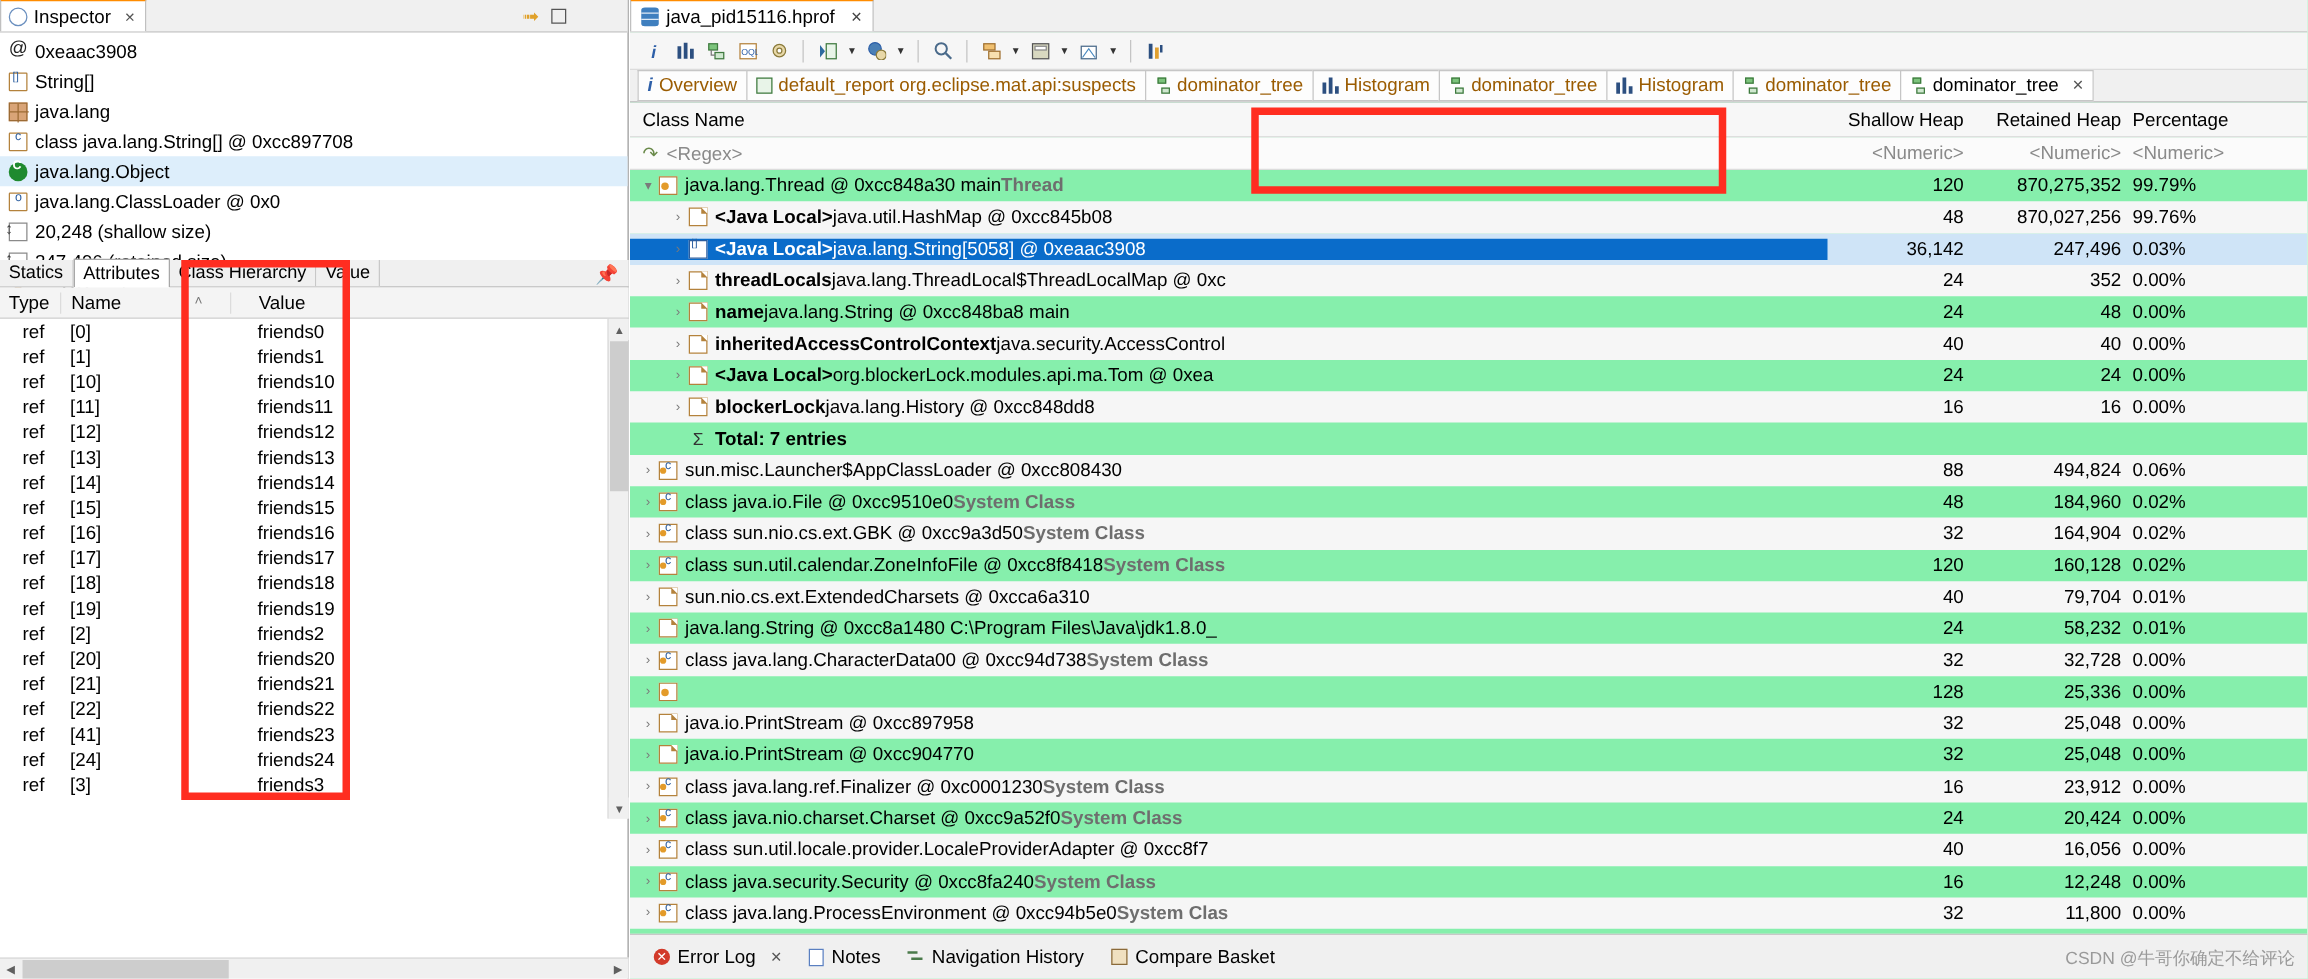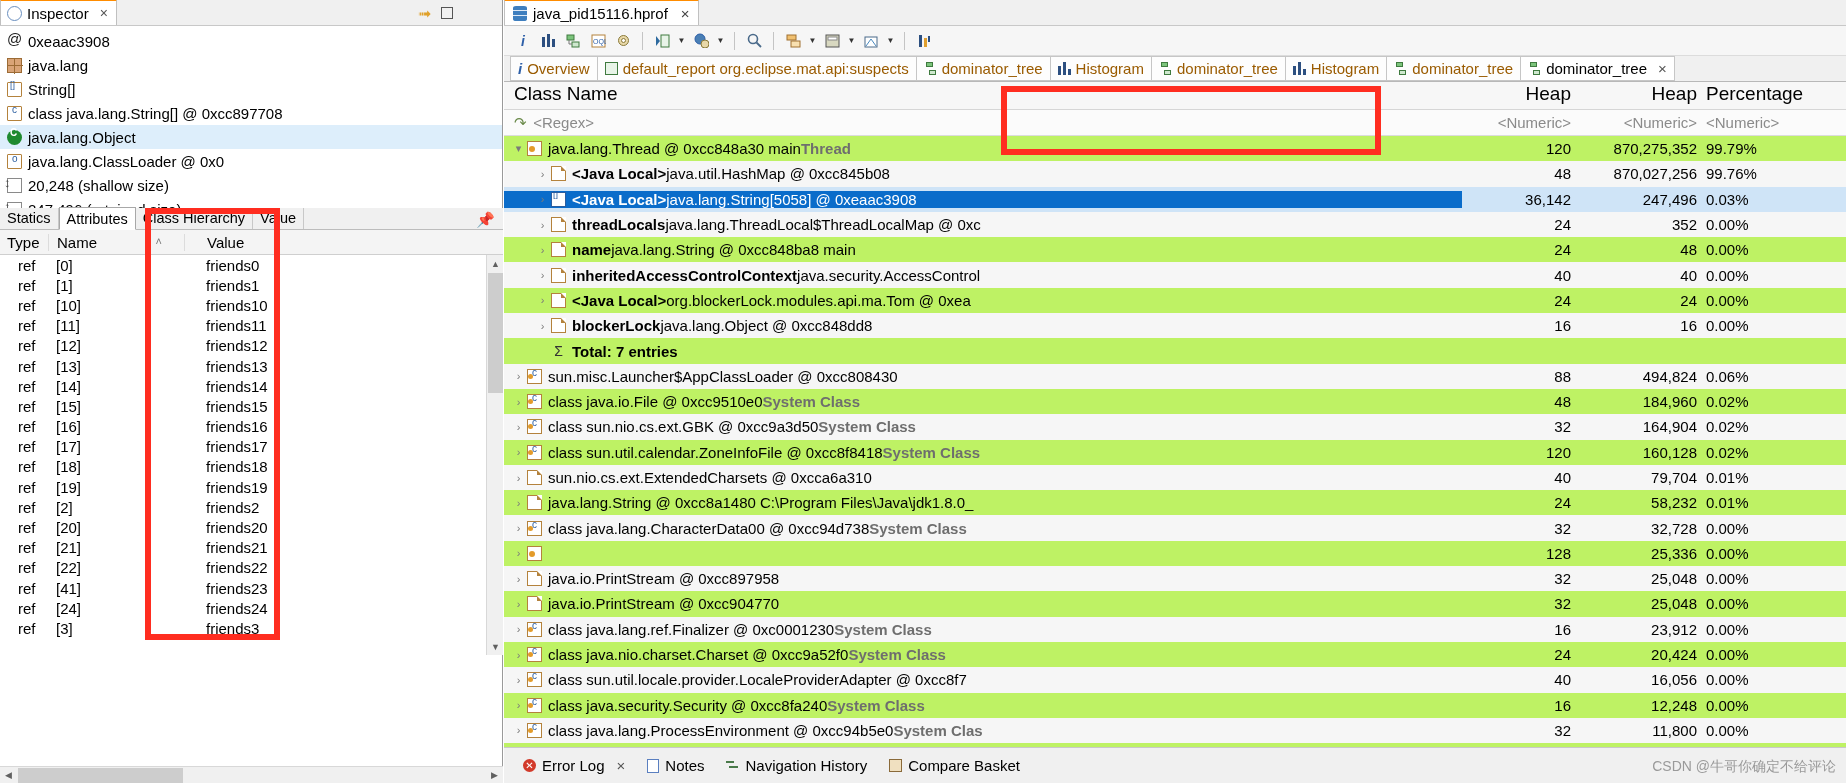--- a/index.html
+++ b/index.html
@@ -121,21 +121,21 @@
   .hscroll .arrow { width: 17px; height: 17px; display:flex; align-items:center; justify-content:center; font-size:9px; color:#606060;}
   .hscroll .arrow.right { margin-left: auto; }
   .hscroll .thumb { position:absolute; left: 18px; width: 165px; height: 15px; top:1px; background: #cdcdcd; }
 
   
   #topdeco { position:absolute; right:0; top:0; width:90px; height:26px; display:flex; align-items:center; gap:10px; padding-left:6px;}
   .deco-arrow { color:#e0a12a; font-size:16px; }
   .deco-box { width:12px; height:12px; border:1.6px solid #555; }
 
   
-  #right { position: absolute; left: 504px; top: 0; width: 1342px; height: 783px; background:#bef264; }
+  #right { position: absolute; left: 504px; top: 0; width: 1342px; height: 783px; background:#86efac; }
   .ed-tabstrip {
     height: 26px; background:#f0f0f0; display:flex; align-items:flex-end;
     border-bottom: 1px solid #c8c8c8;
   }
   .ed-tab {
     display:flex; align-items:center; gap:6px; height:26px; padding:0 8px;
     background:#fff; border:1px solid #c0c0c0; border-bottom:none;
     border-top: 2px solid #ff8c00; font-size: 15px;
   }
   .ed-tab .x { color:#444; margin-left:7px; }
@@ -167,21 +167,21 @@
   .vt-i-hist { width:13px; height:13px; position:relative; flex:0 0 13px; }
   .vt-i-hist span { position:absolute; bottom:0; width:3px; background:#2c4f80; }
   .vt-i-dom { width:13px; height:13px; position:relative; flex:0 0 13px; }
   .vt-i-dom .b1 { position:absolute; left:2px; top:0; width:7px; height:5px; background:#7cc47c; border:1px solid #3f7a3f;}
   .vt-i-dom .b2 { position:absolute; left:5px; top:8px; width:7px; height:5px; background:#cfe8cf; border:1px solid #3f7a3f;}
   .vt-i-rep { width:13px; height:13px; border:1px solid #3f7a3f; background:#e8f4e8; flex:0 0 13px;}
 
   
   .mt { position:absolute; left:0; top:82px; right:0; bottom:37px; overflow:hidden; }
   .mt-hdr { display:flex; height:28px; background:#f7f7f7; border-bottom:1px solid #d6d6d6; align-items:flex-end; }
-  .mt-hdr .c { font-size:19px; padding-bottom:4px; }
+  .mt-hdr .c { font-size:15px; padding-bottom:4px; }
   .mt-filter { display:flex; height:26px; background:#fbfbfb; border-bottom:1px solid #dcdcdc; align-items:center; color:#8a8a8a; font-size:15px;}
   .col-name { flex:1; min-width:0; }
   .col-shallow { width:118px; text-align:right; padding-right:9px; }
   .col-retained { width:126px; text-align:right; padding-right:9px; }
   .col-pct { width:106px; text-align:left; padding-right:9px; }
   .col-pad { width:34px; }
 
   .mt-hdr .col-name { padding-left:10px; text-align:left; }
   .mt-filter .col-name { padding-left:10px; }
 
@@ -252,26 +252,26 @@
         <span class="deco-box"></span>
       </div>
     </div>
 
     <div class="insp-list">
       <div class="insp-row">
         <span class="ic ic-at"></span>
         <span>0xeaac3908</span>
       </div>
       <div class="insp-row">
+        <span class="ic ic-arr"></span>
+        <span>String[]</span>
+      </div>
+      <div class="insp-row">
         <span class="ic ic-pkg"></span>
         <span>java.lang</span>
-      </div>
-      <div class="insp-row">
-        <span class="ic ic-arr"></span>
-        <span>String[]</span>
       </div>
       <div class="insp-row">
         <span class="ic ic-cls"></span>
         <span>class java.lang.String[] @ 0xcc897708</span>
       </div>
       <div class="insp-row sel">
         <span class="ic ic-obj"></span>
         <span>java.lang.Object</span>
       </div>
       <div class="insp-row">
@@ -679,21 +679,21 @@
             <div class="col-shallow num">24</div>
             <div class="col-retained num">24</div>
             <div class="col-pct num">0.00%</div>
             <div class="col-pad num"></div>
           </div>
           <div class="trow alt">
             <div class="col-name" style="padding-left: 30px;">
               <span class="twisty">›</span>
               <span class="ricon ri-doc"></span>
               <span class="nm-bold">blockerLock</span>
-              <span class="nm-plain"> java.lang.Object @ 0xcc848dd8</span>
+              <span class="nm-plain"> java.lang.History @ 0xcc848dd8</span>
               <span class="nm-grey"></span>
             </div>
             <div class="col-shallow num">16</div>
             <div class="col-retained num">16</div>
             <div class="col-pct num">0.00%</div>
             <div class="col-pad num"></div>
           </div>
           <div class="trow">
             <div class="col-name" style="padding-left: 30px;">
               <span class="twisty"></span>

